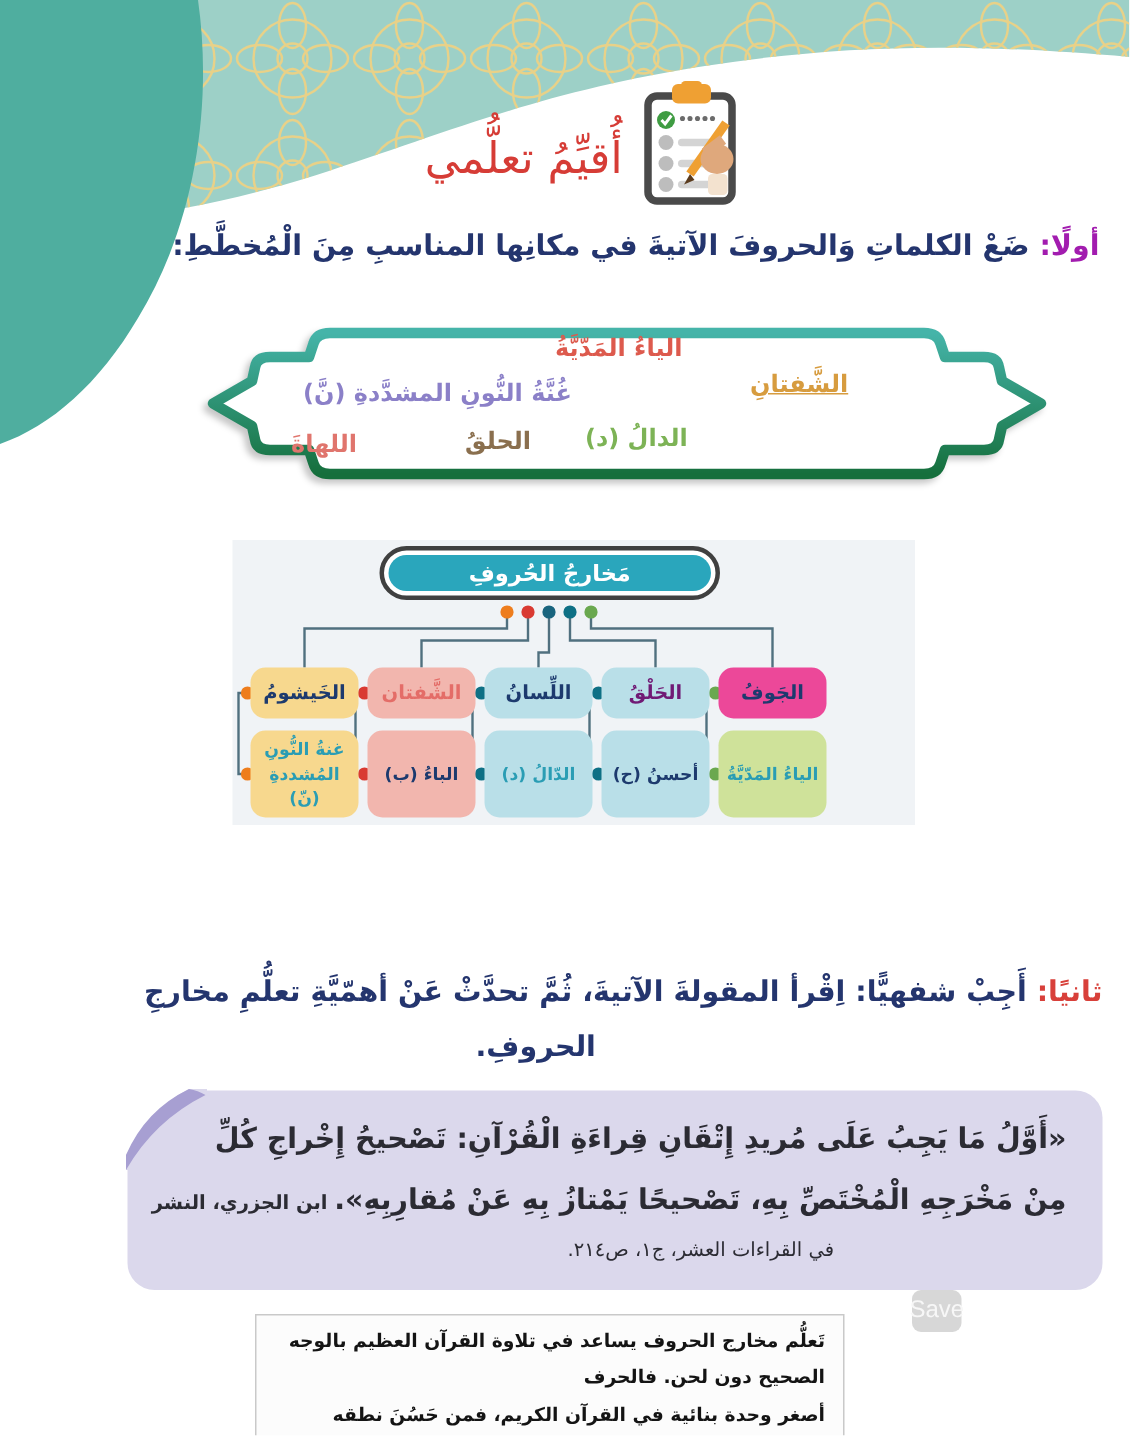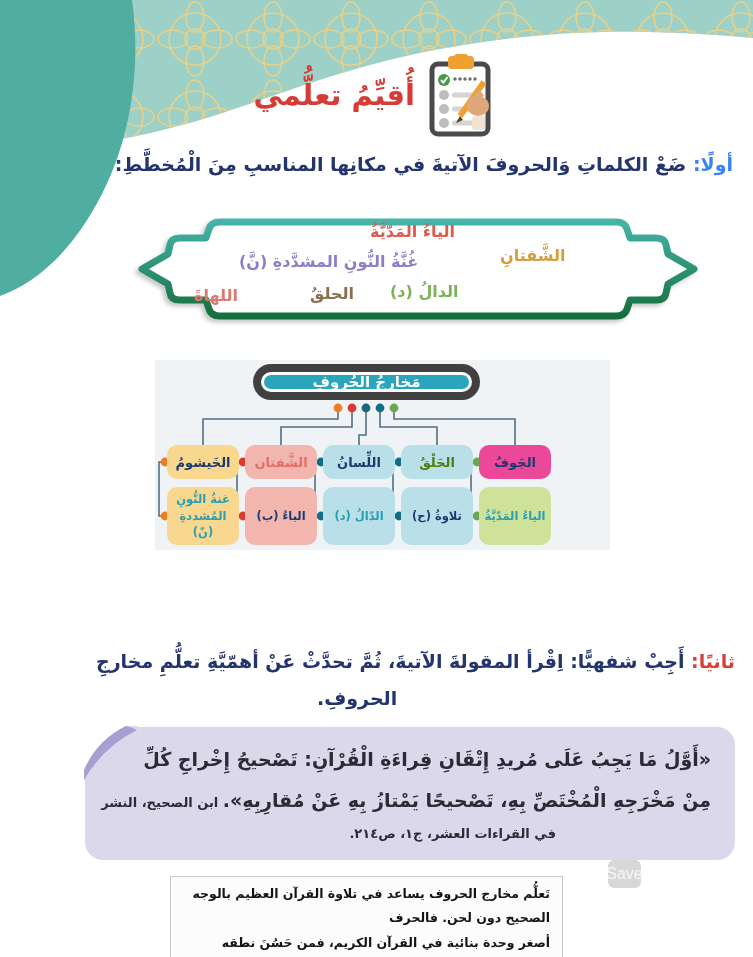--- a/index.html
+++ b/index.html
@@ -1,59 +1,59 @@
 <!DOCTYPE html>
 <html lang="ar" dir="rtl"><head>
 <meta charset="utf-8">
 <style>
   html,body{margin:0;padding:0;background:#ffffff;}
   #page{position:relative;width:753px;height:957px;background:#ffffff;overflow:hidden;
         font-family:"DejaVu Sans",sans-serif;direction:rtl;}
   
   #header-art{position:absolute;top:0;left:0;width:753px;height:310px;pointer-events:none;}
-  .page-title{position:absolute;top:78px;right:338px;white-space:nowrap;
-              font-size:29px;font-weight:bold;}
+  .page-title{position:absolute;top:88px;right:338px;white-space:nowrap;
+              font-size:29px;font-weight:normal;}
   .clip-icon{position:absolute;top:54px;left:418px;width:88px;height:86px;}
   
   .sec1{position:absolute;top:147px;right:20px;width:680px;text-align:right;
         font-size:19px;font-weight:bold;color:#24356e;line-height:34px;}
   .sec2{position:absolute;top:643px;right:18px;width:690px;text-align:right;
         font-size:19px;font-weight:bold;color:#24356e;line-height:37px;}
   .sec-label{font-weight:bold;}
   .sec2 .l2{display:block;text-align:right;padding-left:272px;text-align:left;}
   
   .bank{position:absolute;top:212px;left:128px;width:580px;height:116px;}
   .bank svg.frame{position:absolute;inset:0;filter:drop-shadow(-3px 3px 2px rgba(0,0,0,.22));}
   .bank .word{position:absolute;font-weight:bold;font-size:16px;white-space:nowrap;}
   .w0{left:242px;top:10px;}
-  .w1{left:372px;top:34px;}
+  .w1{left:372px;top:34px;text-decoration:underline;}
   .w2{left:74px;top:40px;}
   .w3{left:262px;top:70px;}
   .w4{left:166px;top:72px;}
   .w5{left:66px;top:74px;}
   
   .panel{position:absolute;top:360px;left:155px;width:455px;height:190px;background:#f0f3f6;}
   .panel svg.links{position:absolute;inset:0;}
-  .pill-outer{position:absolute;left:98px;top:4px;width:227px;height:36px;border:8px solid #404040;
+  .pill-outer{position:absolute;left:98px;top:4px;width:227px;height:36px;border:3px solid #404040;
               border-radius:22px;background:#fff;box-sizing:border-box;padding:3px;}
   .pill-inner{width:100%;height:100%;border-radius:16px;display:flex;align-items:center;justify-content:center;
               color:#fff;font-weight:bold;font-size:15px;}
   .dbox{position:absolute;width:72px;border-radius:10px;display:flex;align-items:center;justify-content:center;
         text-align:center;font-weight:bold;box-sizing:border-box;padding:2px;}
   .organ{top:85px;height:34px;font-size:13px;}
   .letter{top:127px;height:58px;font-size:11.5px;line-height:1.45;}
   .c0{left:324px;} .c1{left:246px;} .c2{left:168px;} .c3{left:90px;} .c4{left:12px;}
   
   .quote{position:absolute;top:727px;left:85px;width:650px;height:133px;background:#dbd8ec;
          border-radius:18px;border-top-left-radius:0; 
          direction:rtl;box-sizing:border-box;padding:12px 24px 0 24px;color:#2b2b33;}
   .quote .fold{position:absolute;top:-1px;left:-1px;width:54px;height:54px;}
   .qline{font-size:19px;font-weight:bold;line-height:41px;white-space:nowrap;}
   .qcite{font-size:13px;font-weight:bold;}
-  .qcite2{display:block;font-size:13px;font-weight:bold;margin-top:3px;padding-right:155px;}
+  .qcite2{display:block;font-size:13px;font-weight:normal;margin-top:3px;padding-right:155px;}
   
   .footnote{position:absolute;top:876px;left:170px;width:393px;background:#fcfcfc;border:1px solid #c9c9c9;
             box-sizing:border-box;padding:5px 12px;font-size:12.5px;font-weight:bold;color:#141414;
             line-height:1.95;text-align:right;}
   
   .save-btn{position:absolute;top:860px;left:608px;width:33px;height:28px;background:rgba(205,205,205,.8);
             border-radius:6px;color:#f7f7f7;font-family:"Liberation Sans",sans-serif;font-size:16px;
             display:flex;align-items:center;justify-content:center;border:none;cursor:pointer;}
   .page-tab{position:absolute;top:968px;left:48px;width:47px;height:25px;background:#a16207;
             box-shadow:4px 3px 0 #c2a85e;display:flex;align-items:center;justify-content:center;
@@ -107,36 +107,36 @@
       </g>
     <path d="M66 28 L42 62" stroke="#efa033" stroke-width="6"></path>
     <path d="M42 62 l-4 7 7-3 z" fill="#5a3b1e"></path>
     <ellipse cx="60" cy="52" rx="11" ry="10" fill="#dfa87c"></ellipse>
     <path d="M52 48 l12 -9" stroke="#dfa87c" stroke-width="7"></path>
     <rect x="54" y="62" width="13" height="14" rx="3" fill="#f3e2cf"></rect>
   </svg>
   <div class="page-title" style="color: rgb(214, 60, 54);">أُقيِّمُ تعلُّمي</div>
 
   <div class="sec1">
-    <span class="sec-label" style="color: #3b82f6;">أولًا:</span><span> ضَعْ الكلماتِ وَالحروفَ الآتيةَ في مكانِها المناسبِ مِنَ الْمُخطَّطِ:</span>
+    <span class="sec-label" style="color: #a21caf;">أولًا:</span><span> ضَعْ الكلماتِ وَالحروفَ الآتيةَ في مكانِها المناسبِ مِنَ الْمُخطَّطِ:</span>
   </div>
 
   <div class="bank">
     <svg class="frame" viewBox="0 0 580 114" xmlns="http://www.w3.org/2000/svg">
       <defs>
         <linearGradient id="fg" x1="0" y1="0" x2="0" y2="1">
           <stop offset="0" stop-color="#45b4a9"></stop>
             <stop offset="1" stop-color="#156f3c"></stop>
         </linearGradient>
       </defs>
       <path d="M92 10 H488 Q497 10 499 17 L502 26 H528 Q537 26 538 33 L540 42 L566 57 L540 72 L538 81 Q537 88 528 88 H502 L499 97 Q497 104 488 104 H92 Q83 104 81 97 L78 88 H52 Q43 88 42 81 L40 72 L14 57 L40 42 L42 33 Q43 26 52 26 H78 L81 17 Q83 10 92 10 Z" fill="#ffffff" stroke="url(#fg)" stroke-width="7" stroke-linejoin="round"></path>
     </svg>
     <span class="word w0" style="color: rgb(221, 90, 77);">الياءُ المَدّيَّةُ</span>
     <span class="word w1" style="color: rgb(215, 156, 63);">الشَّفتانِ</span>
-    <span class="word w2" style="color: rgb(139, 128, 200); margin-left: 37px;">غُنَّةُ النُّونِ المشدَّدةِ (نَّ)</span>
+    <span class="word w2" style="color: rgb(139, 128, 200);">غُنَّةُ النُّونِ المشدَّدةِ (نَّ)</span>
     <span class="word w3" style="color: rgb(125, 179, 86);">الدالُ (د)</span>
     <span class="word w4" style="color: rgb(138, 111, 78); margin-left: 16px;">الحلقُ</span>
     <span class="word w5" style="color: rgb(224, 117, 109);">اللهاةَ</span>
   </div>
 
   <div class="panel" dir="ltr">
     <svg class="links" viewBox="0 0 455 190" xmlns="http://www.w3.org/2000/svg">
       <g stroke="#50707f" stroke-width="1.6" fill="none">
         <path d="M183 52 V59 H48 V85"></path>
         <path d="M197 52 V67 H126 V85"></path>
@@ -168,22 +168,22 @@
       </g>
     </svg>
 
     <div class="pill-outer">
       <div class="pill-inner" style="background: rgb(42, 166, 188);">مَخارجُ الحُروفِ</div>
     </div>
 
     <div class="dbox organ c0" dir="rtl" style="background: #ec4899; color: rgb(29, 58, 110);">الجَوفُ</div>
     <div class="dbox letter c0" dir="rtl" style="background: rgb(207, 226, 154); color: rgb(42, 157, 180);">الياءُ المَدّيَّةُ</div>
 
-    <div class="dbox organ c1" dir="rtl" style="background: rgb(185, 223, 232); color: #4d7c0f;">الحَلْقُ</div>
-    <div class="dbox letter c1" dir="rtl" style="background: rgb(185, 223, 232); color: rgb(29, 58, 110);">تلاوةُ (ح)</div>
+    <div class="dbox organ c1" dir="rtl" style="background: rgb(185, 223, 232); color: #701a75;">الحَلْقُ</div>
+    <div class="dbox letter c1" dir="rtl" style="background: rgb(185, 223, 232); color: rgb(29, 58, 110);">أحسنُ (ح)</div>
 
     <div class="dbox organ c2" dir="rtl" style="background: rgb(185, 223, 232); color: rgb(29, 58, 110); border-radius: 11px;">اللِّسانُ</div>
     <div class="dbox letter c2" dir="rtl" style="background: rgb(185, 223, 232); color: rgb(42, 157, 180);">الدّالُ (د)</div>
 
     <div class="dbox organ c3" dir="rtl" style="background: rgb(242, 182, 174); color: rgb(228, 109, 104);">الشَّفتان</div>
     <div class="dbox letter c3" dir="rtl" style="background: rgb(242, 182, 174); color: rgb(29, 58, 110);">الباءُ (ب)</div>
 
     <div class="dbox organ c4" dir="rtl" style="background: rgb(247, 216, 142); color: rgb(29, 58, 110);">الخَيشومُ</div>
     <div class="dbox letter c4" dir="rtl" style="background: rgb(247, 216, 142); color: rgb(42, 157, 180);">غنةُ النُّونِ المُشددةِ (نّ)</div>
   </div>
@@ -193,21 +193,21 @@
     <span class="l2">الحروفِ.</span>
   </div>
 
   <div class="quote">
     <svg class="fold" viewBox="0 0 54 54" xmlns="http://www.w3.org/2000/svg" style="transform:scaleX(-1);">
       <rect width="54" height="54" fill="#dbd8ec"></rect>
       <path d="M12 0 L54 0 L54 44 Q38 13 12 0 Z" fill="#ffffff"></path>
       <path d="M12 0 Q41 14 54 44 L54 54 Q35 21 1 4 Q6 1 12 0 Z" fill="#a79fd2"></path>
     </svg>
     <div class="qline">«أَوَّلُ مَا يَجِبُ عَلَى مُريدِ إِتْقَانِ قِراءَةِ الْقُرْآنِ: تَصْحيحُ إِخْراجِ كُلِّ حَرْفٍ</div>
-    <div class="qline"><span>مِنْ مَخْرَجِهِ الْمُخْتَصِّ بِهِ، تَصْحيحًا يَمْتازُ بِهِ عَنْ مُقارِبِهِ».</span><span class="qcite"> ابن الصحيح، النشر</span></div>
+    <div class="qline"><span>مِنْ مَخْرَجِهِ الْمُخْتَصِّ بِهِ، تَصْحيحًا يَمْتازُ بِهِ عَنْ مُقارِبِهِ».</span><span class="qcite"> ابن الجزري، النشر</span></div>
     <span class="qcite2">في القراءات العشر، ج١، ص٢١٤.</span>
   </div>
 
   <button class="save-btn">Save</button>
 
   <div class="footnote">
     <span>تَعلُّم مخارج الحروف يساعد في تلاوة القرآن العظيم بالوجه الصحيح دون لحن. فالحرف</span>
     <br>
     <span>أصغر وحدة بنائية في القرآن الكريم، فمن حَسُنَ نطقه للحرف أحسن تلاوته.</span>
   </div>

